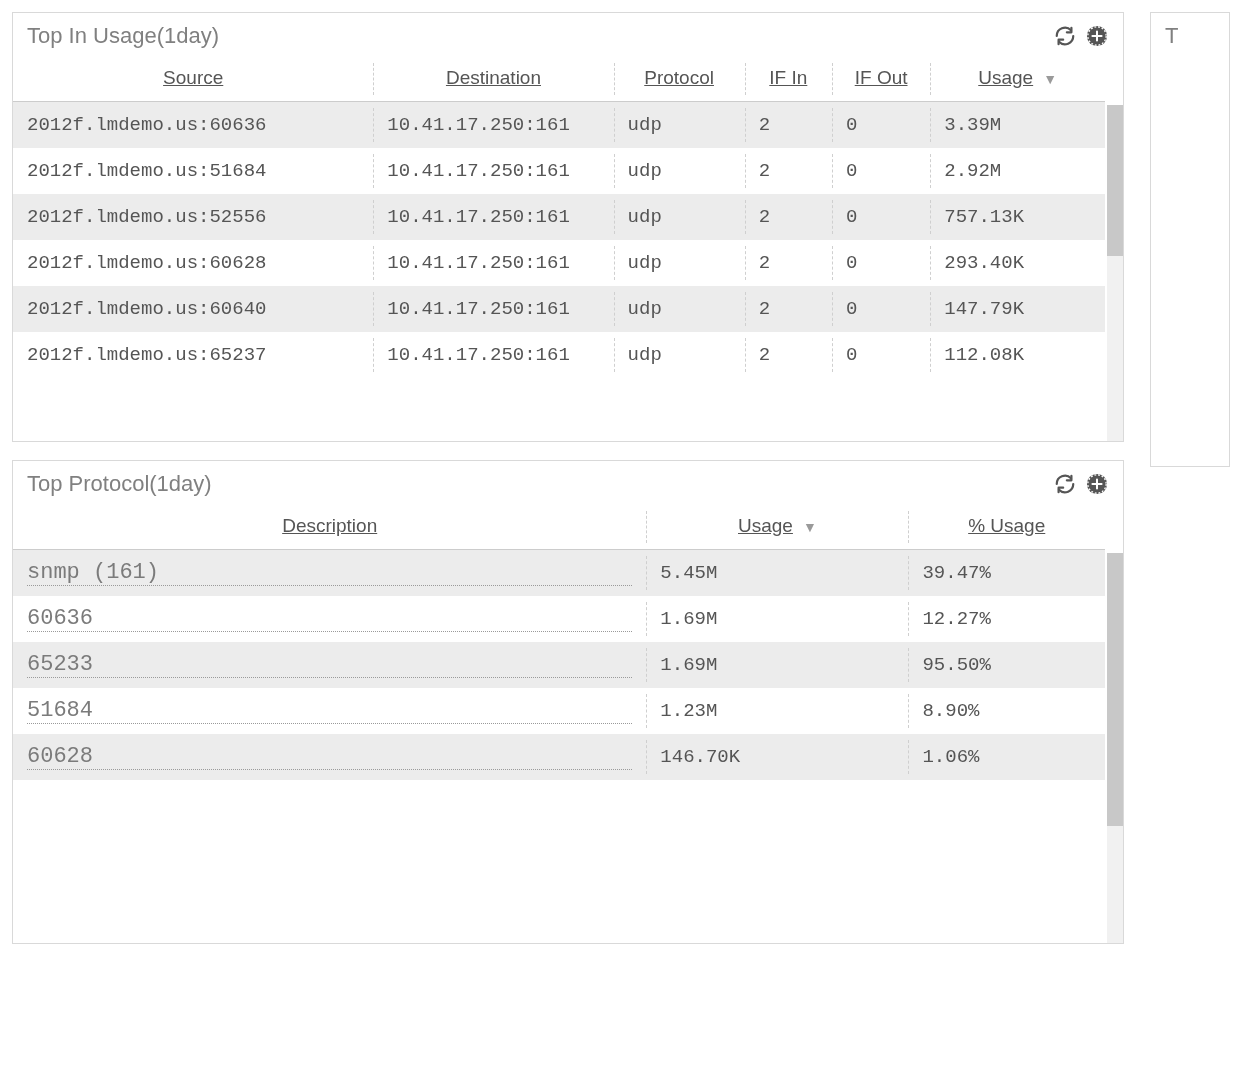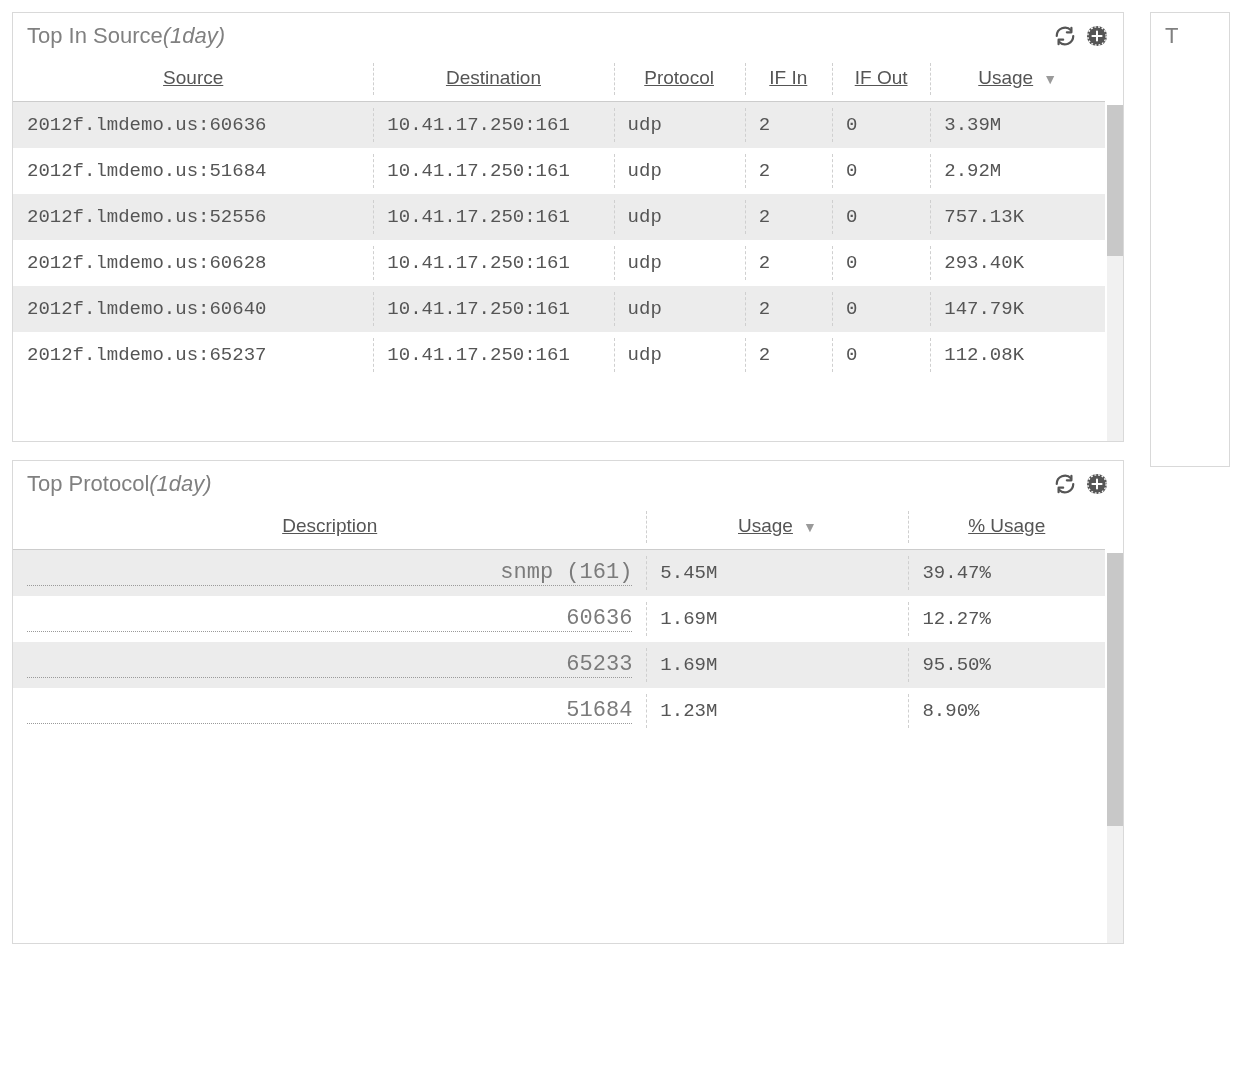--- a/index.html
+++ b/index.html
@@ -21,21 +21,20 @@
     align-items: center;
     justify-content: space-between;
     padding: 10px 14px 8px 14px;
   }
   .panel-title {
     font-size: 22px;
     color: #808080;
     font-weight: 400;
   }
   .panel-title .period {
-    font-style: italic;
     color: #808080;
   }
   .panel-actions {
     display: flex;
     gap: 8px;
     align-items: center;
   }
   .icon-btn {
     width: 24px;
     height: 24px;
@@ -103,41 +102,41 @@
     width: 100%;
   }
   
   .desc-link {
     font-size: 22px;
     color: #7b7b7b;
     border-bottom: 1px dotted #9a9a9a;
     display: inline-block;
     width: 100%;
   }
-  .servers tbody td:first-child { padding-top: 10px; padding-bottom: 10px; text-align: right; }
+  .servers tbody td:first-child { padding-top: 10px; padding-bottom: 10px; }
   
   .neighbor {
     position: absolute;
     left: 1150px;
     top: 12px;
     width: 80px;
     height: 455px;
     border: 1px solid #d9d9d9;
     padding: 10px 14px;
     font-size: 22px;
     color: #808080;
   }
 </style>
 </head>
 <body>
 
 <div class="panel">
   <div class="panel-header">
     <div class="panel-title">
-      <span>Top In Source</span><span class="period">(1day)</span>
+      <span>Top In Usage</span><span class="period">(1day)</span>
     </div>
     <div class="panel-actions">
       <span class="icon-btn">
         <svg width="22" height="22" viewBox="0 0 24 24" fill="none" stroke="#555" stroke-width="2.4" stroke-linecap="round" stroke-linejoin="round">
             <path d="M3 12a9 9 0 0 1 15.5-6.3"></path>
             <polyline points="19 3 19 8 14 8"></polyline>
             <path d="M21 12a9 9 0 0 1-15.5 6.3"></path>
             <polyline points="5 21 5 16 10 16"></polyline>
           </svg>
       </span>
@@ -278,20 +277,25 @@
           <tr>
             <td><span class="desc-link">65233</span></td>
             <td>1.69M</td>
             <td>95.50%</td>
           </tr>
           <tr>
             <td><span class="desc-link">51684</span></td>
             <td>1.23M</td>
             <td>8.90%</td>
           </tr>
+          <tr>
+            <td><span class="desc-link">60628</span></td>
+            <td>146.70K</td>
+            <td>1.06%</td>
+          </tr>
         </tbody>
     </table>
     <div class="scrollbar" style="top:48px;bottom:0">
       <div class="thumb" style="height:70%;margin-top:0"></div>
     </div>
   </div>
 </div>
 
 <div class="neighbor">
   <span>T</span>

